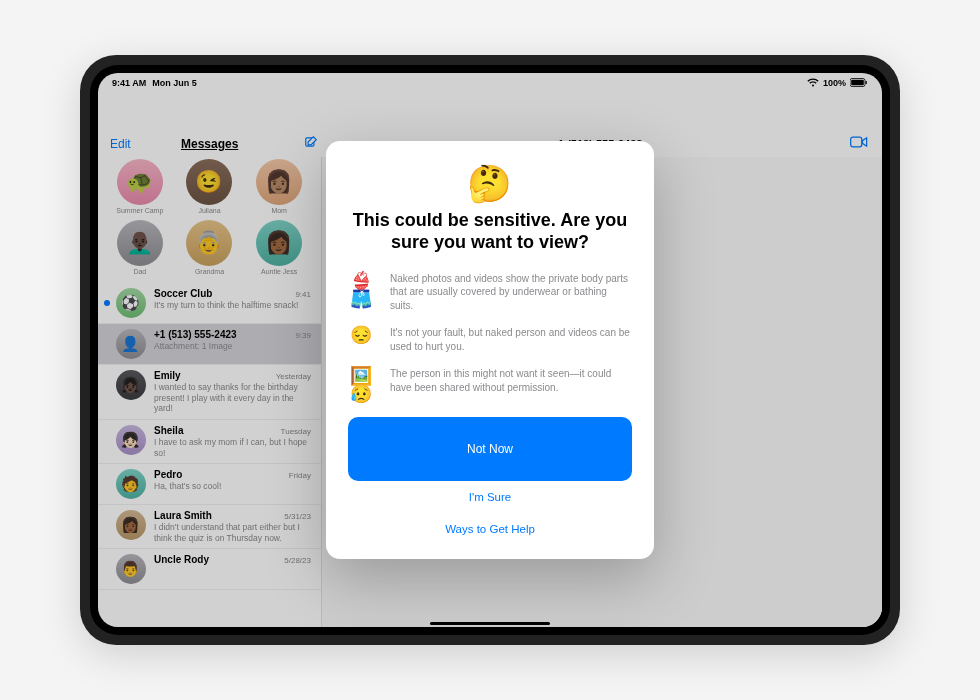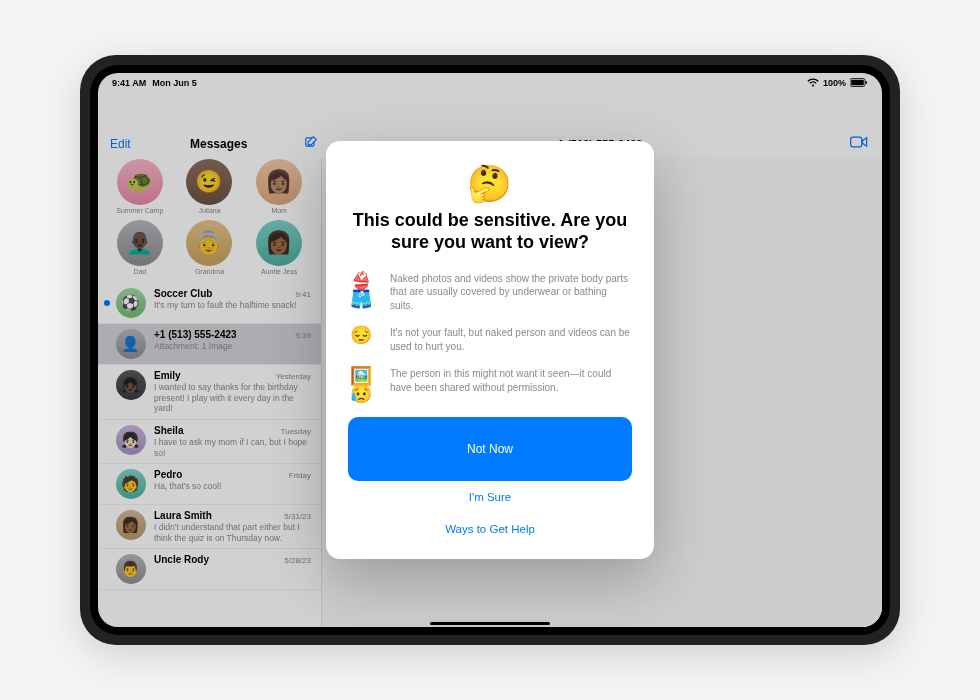--- a/index.html
+++ b/index.html
@@ -25,21 +25,21 @@
 .status-left { flex: 1; display: flex; gap: 6px; }
 .status-right { display: flex; align-items: center; gap: 4px; }
 
 
 .header {
   height: 26px; display: flex; align-items: center;
   padding: 0 12px; position: relative; margin-top: 40px;
 }
 .header-sidebar { width: 214px; display: flex; align-items: center; }
 .edit-btn { color: #007aff; font-size: 12px; }
-.header-title { font-weight: 700; font-size: 12px; position: absolute; left: 92px; }
+.header-title { font-weight: 700; font-size: 12px; position: absolute; left: 83px; text-decoration: underline; }
 .compose { color: #007aff; position: absolute; left: 206px; }
 .compose svg { width: 14px; height: 14px; }
 .conv-title { flex: 1; text-align: center; font-size: 11px; font-weight: 600; }
 .facetime { color: #007aff; position: absolute; right: 14px; }
 .facetime svg { width: 18px; height: 14px; }
 
 .content { display: flex; height: calc(100% - 44px); }
 
 
 .sidebar { width: 224px; border-right: 1px solid #e2e2e2; display: flex; flex-direction: column; overflow: hidden; }
@@ -207,21 +207,21 @@
               </div>
             </div>
       <div class="conv-list" id="convs">
               <div class="conv unread">
     <div class="conv-avatar bg-green">⚽</div>
     <div class="conv-body">
       <div class="conv-top">
         <span class="conv-name">Soccer Club</span>
         <span class="conv-time">9:41</span>
       </div>
-      <div class="conv-preview">It's my turn to fault the halftime snack!</div>
+      <div class="conv-preview">It's my turn to think the halftime snack!</div>
     </div>
               </div>
               <div class="conv selected">
     <div class="conv-avatar bg-grey">👤</div>
     <div class="conv-body">
       <div class="conv-top">
         <span class="conv-name">+1 (513) 555-2423</span>
         <span class="conv-time">9:39</span>
       </div>
       <div class="conv-preview">Attachment: 1 Image</div>

